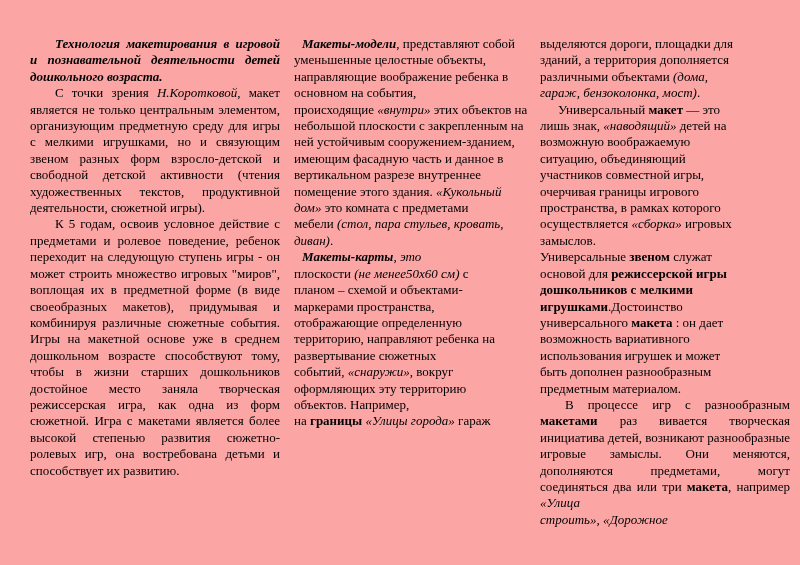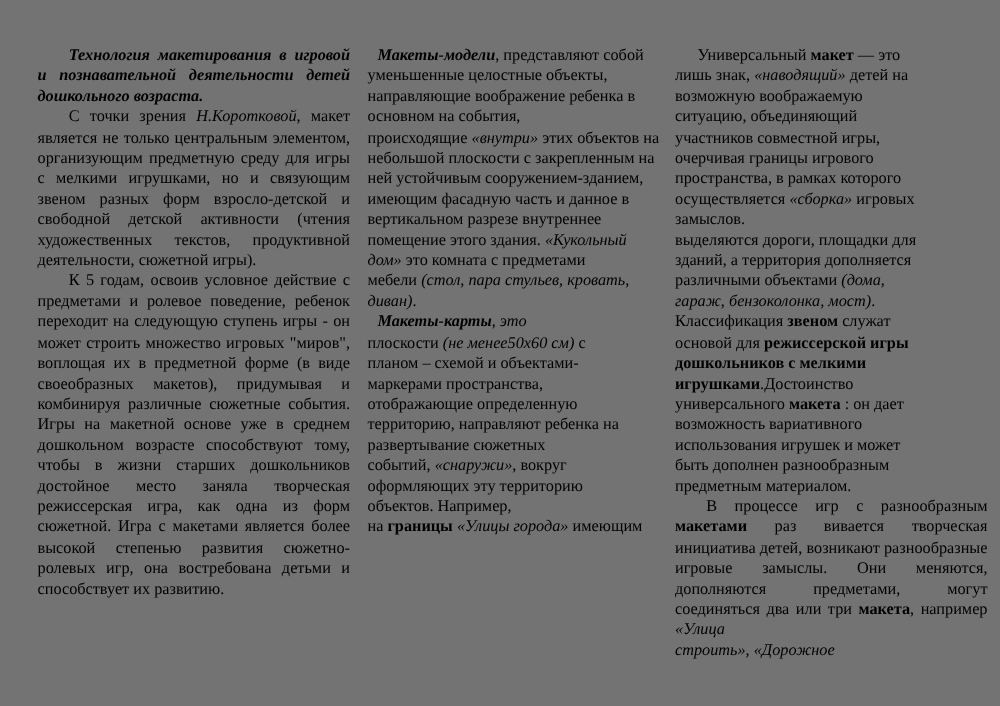--- a/index.html
+++ b/index.html
@@ -4,21 +4,21 @@
 <style>
   html, body {
     margin: 0;
     padding: 0;
     background: #ffffff;
   }
   .page {
     position: relative;
     width: 800px;
     height: 565px;
-    background: #737373;
+    background: #fca5a5;
     color: #000000;
     font-family: "Liberation Serif", "DejaVu Serif", serif;
     font-size: 13px;
     line-height: 16.4px;
     overflow: hidden;
   }
   .col { position: absolute; top: 36px; }
   #col-0 { left: 30px;  width: 250px; }
   #col-1 { left: 294px; width: 250px; }
   #col-2 { left: 540px; width: 250px; }
@@ -63,37 +63,37 @@
       <p class="para align-left indent-sm"><span class="b i">Макеты-карты</span><span>, </span><span class="i">это</span><span>
 плоскости </span><span class="i">(не менее50х60 см)</span><span> с
 планом – схемой и объектами-
 маркерами пространства,
 отображающие определенную
 территорию, направляют ребенка на
 развертывание сюжетных
 событий, </span><span class="i">«снаружи»</span><span>, вокруг
 оформляющих эту территорию
 объектов. Например,
-на </span><span class="b">границы</span><span> </span><span class="i">«Улицы города»</span><span> имеющим</span></p>
+на </span><span class="b">границы</span><span> </span><span class="i">«Улицы города»</span><span> гараж</span></p>
     </div>
   <div class="col" id="col-2">
+      <p class="para align-left indent-none"><span>выделяются дороги, площадки для
+зданий, а территория дополняется
+различными объектами </span><span class="i">(дома,
+гараж, бензоколонка, мост)</span><span>.</span></p>
       <p class="para align-left indent-md"><span>Универсальный </span><span class="b">макет</span><span> — это
 лишь знак, </span><span class="i">«наводящий»</span><span> детей на
 возможную воображаемую
 ситуацию, объединяющий
 участников совместной игры,
 очерчивая границы игрового
 пространства, в рамках которого
 осуществляется </span><span class="i">«сборка»</span><span> игровых
 замыслов.</span></p>
-      <p class="para align-left indent-none"><span>выделяются дороги, площадки для
-зданий, а территория дополняется
-различными объектами </span><span class="i">(дома,
-гараж, бензоколонка, мост)</span><span>.</span></p>
-      <p class="para align-left indent-none"><span>Классификация </span><span class="b">звеном</span><span> служат
+      <p class="para align-left indent-none"><span>Универсальные </span><span class="b">звеном</span><span> служат
 основой для </span><span class="b">режиссерской игры
 дошкольников с мелкими
 игрушками</span><span>.Достоинство
 универсального </span><span class="b">макета</span><span> : он дает
 возможность вариативного
 использования игрушек и может
 быть дополнен разнообразным
 предметным материалом.</span></p>
       <p class="para align-justify indent-lg"><span>В процессе игр с разнообразным </span><span class="b">макетами</span><span> раз вивается творческая инициатива детей, возникают разнообразные игровые замыслы. Они меняются, дополняются предметами, могут соединяться два или три </span><span class="b">макета</span><span>, например </span><span class="i">«Улица
 строить», «Дорожное</span></p>

